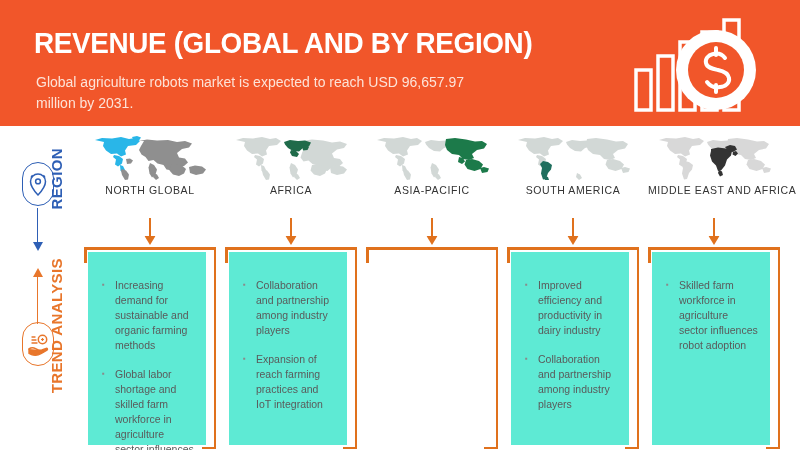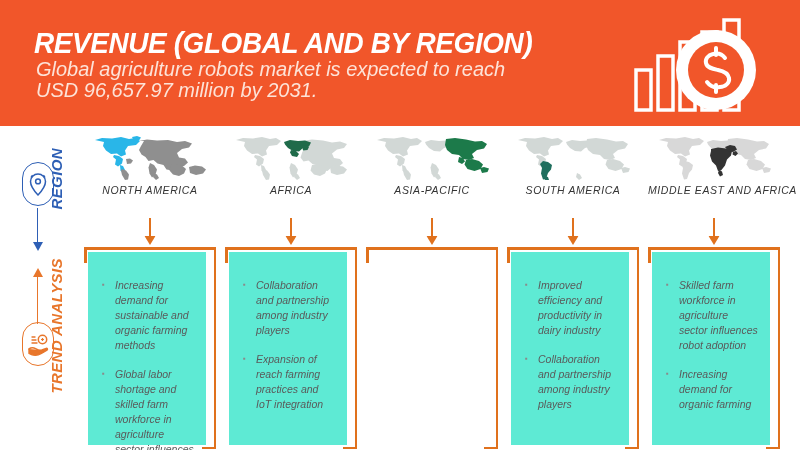--- a/index.html
+++ b/index.html
@@ -2,38 +2,38 @@
 <html><head>
 <meta charset="utf-8">
 <style>
   * { box-sizing: border-box; margin: 0; padding: 0; }
   html, body {
     width: 800px; height: 450px;
     background: #ffffff;
     font-family: "Liberation Sans", sans-serif;
     overflow: hidden;
   }
-  #root { position: relative; width: 800px; height: 450px; background: #fff; font-style: italic; }
+  #root { position: relative; width: 800px; height: 450px; background: #fff; }
 
   
   .header {
     position: absolute; left: 0; top: 0; width: 800px; height: 126px;
     background: #f1562a; overflow: hidden;
   }
   .header-title {
     position: absolute; left: 34px; top: 26px;
     font-size: 30px; font-weight: 700; color: #ffffff;
     letter-spacing: -0.4px; line-height: 34px;
     font-family: "Liberation Sans Narrow", "Liberation Sans", sans-serif;
     transform: scaleX(0.93); transform-origin: left center;
     white-space: nowrap;
   }
   .header-sub {
-    position: absolute; left: 36px; top: 59px; width: 470px;
-    font-size: 20px; color: #fde3d8; line-height: 21px; font-weight: 400;
+    position: absolute; left: 36px; top: 72px; width: 470px;
+    font-size: 14px; color: #fde3d8; line-height: 21px; font-weight: 400;
   }
   .header-icon { position: absolute; left: 628px; top: 14px; width: 160px; height: 104px; }
 
   
   .rail-pill {
     position: absolute; width: 32px; height: 44px; border-radius: 16px;
     border: 1.4px solid #2e5fb5; background: #fff;
   }
   .rail-pill.orange { border-color: #e8762b; }
   .rail-label {
@@ -160,21 +160,21 @@
           <path d="M46 42l10 2 8 6-2 9-8 6-6-4 2-10-6-5z"></path>
           <path d="M58 62l6 2 4 8-4 6-5-5z"></path>
           <path d="M82 6l10-2 8 3-4 6-10 1z"></path>
         </g>
         <g fill="#8f8f8f">
           <path d="M62 70l8 3 6 8-2 10-6 1-6-10-2-9z"></path>
           <path d="M70 50l8-1 6 4-4 6-8 1z"></path>
         </g>
       </svg>
     </div>
-    <div class="region-name">NORTH AMERICA</div>
+    <div class="region-name">NORTH GLOBAL</div>
     <div class="col-arrow">
       <svg width="11" height="27" viewBox="0 0 11 27">
         <line x1="5.5" y1="0" x2="5.5" y2="19" stroke="#e0711d" stroke-width="2"></line>
         <polygon points="0,18 11,18 5.5,27" fill="#e0711d"></polygon>
       </svg>
     </div>
     <div class="bracket">
       <div class="b-top"></div>
         <div class="b-left"></div>
         <div class="b-right"></div>
@@ -332,19 +332,18 @@
       </svg>
     </div>
     <div class="bracket">
       <div class="b-top"></div>
         <div class="b-left"></div>
         <div class="b-right"></div>
         <div class="b-bot"></div>
       <div class="card">
         <ul class="bullets">
           <li>Skilled farm workforce in agriculture sector influences robot adoption</li>
-          <li>Increasing demand for organic farming</li>
         </ul>
       </div>
     </div>
   </div>
 
 </div>
 
 </body></html>

